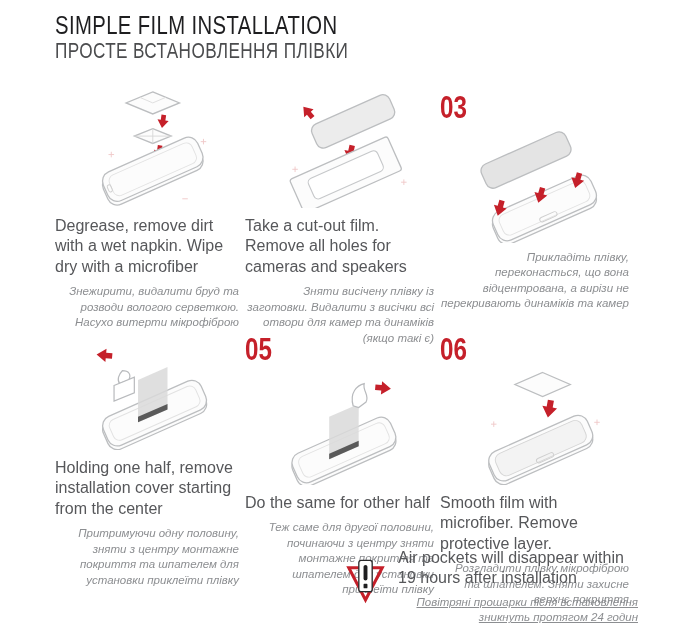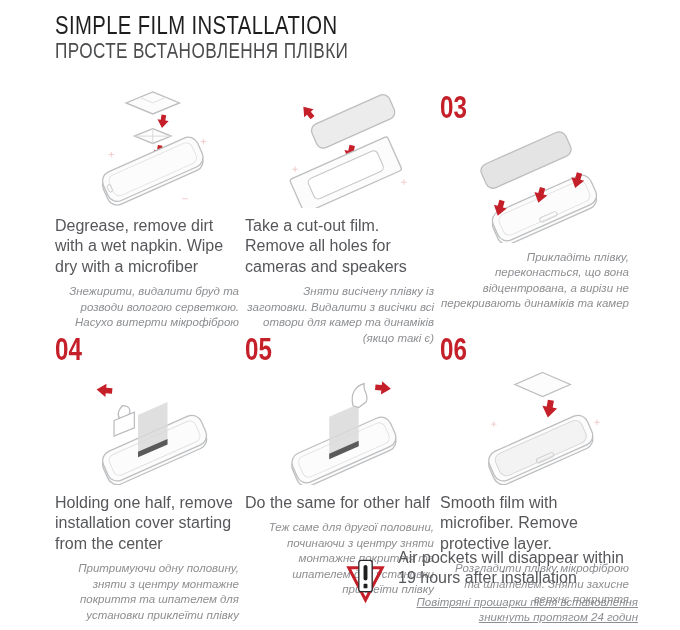--- a/index.html
+++ b/index.html
@@ -121,21 +121,20 @@
         </g>
         <path class="red" transform="translate(46,82) rotate(16) scale(0.85)" d="M-3.5,0 L3.5,0 L3.5,8 L8.5,8 L0,20 L-8.5,8 L-3.5,8 Z"></path>
         <path class="red" transform="translate(90,68) rotate(16) scale(0.85)" d="M-3.5,0 L3.5,0 L3.5,8 L8.5,8 L0,20 L-8.5,8 L-3.5,8 Z"></path>
         <path class="red" transform="translate(130,52) rotate(16) scale(0.85)" d="M-3.5,0 L3.5,0 L3.5,8 L8.5,8 L0,20 L-8.5,8 L-3.5,8 Z"></path>
       </svg>
     </div>
     <div class="ua">Прикладіть плівку, переконасться, що вона відцентрована, а вирізи не перекривають динаміків та камер</div>
   </div>
 
   <div class="step">
-    <div class="num"><span class="condensed">04</span></div>
     <div class="illus">
       <svg width="170" height="118" viewBox="0 0 170 128">
         <path class="red" transform="translate(44,26) rotate(95) scale(0.85)" d="M-3.5,0 L3.5,0 L3.5,8 L8.5,8 L0,20 L-8.5,8 L-3.5,8 Z"></path>
         <g>
           <g transform="translate(90,92) rotate(-24)">
               <rect class="ln" x="-58" y="-17" width="116" height="34" rx="11"></rect>
             </g>
           <g transform="translate(90,88) rotate(-24)">
             <rect class="ln" x="-58" y="-17" width="116" height="34" rx="11" fill="#fbfbfb"></rect>
             <rect x="-51" y="-12" width="102" height="24" rx="7" fill="none" stroke="#e2e2e2" stroke-width="1"></rect>

